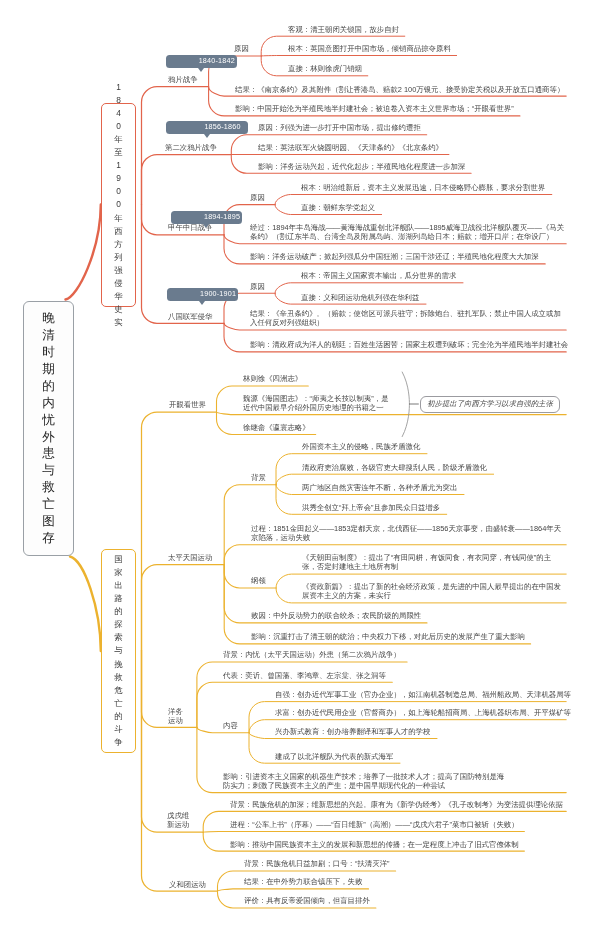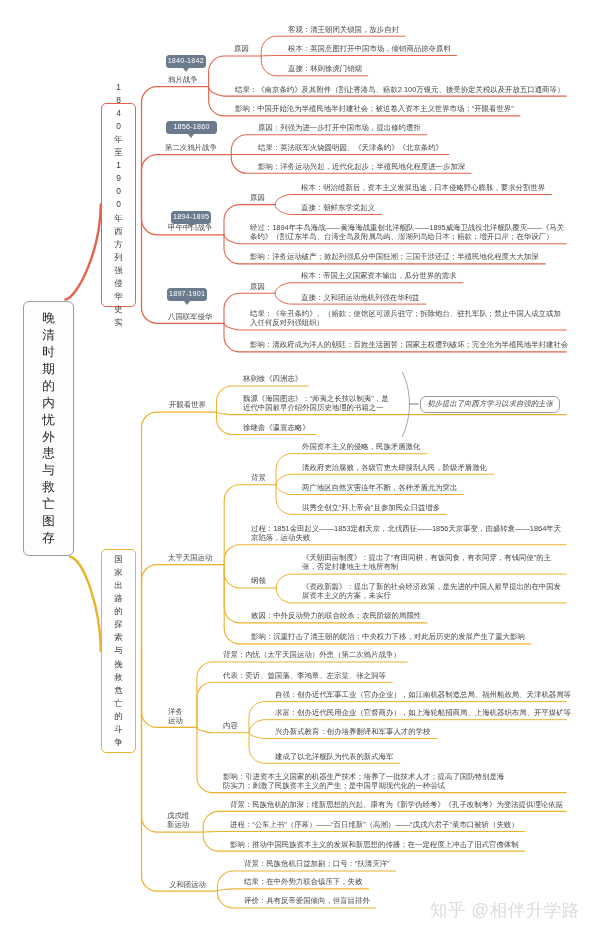--- a/index.html
+++ b/index.html
@@ -12,21 +12,21 @@
        line-height:46.5px;transform:scale(0.2);transform-origin:0 0;}
   .cbox{position:absolute;box-sizing:border-box;border:1.2px solid #9aa0a6;
         border-radius:6px;background:#fdfdfd;}
   .vcol{position:absolute;left:0;right:0;top:0;bottom:0;display:flex;
         flex-direction:column;align-items:center;justify-content:center;}
   .vcol b{font-weight:400;display:block;}
   .cbox .vcol b{font-size:12.6px;line-height:16.9px;color:#252525;}
   .bbox{position:absolute;box-sizing:border-box;border-radius:5px;background:#fff;}
   .bbox .vcol b{font-size:8.4px;line-height:13.1px;color:#3a3a3a;}
   .badge{position:absolute;background:#6a7b8e;color:#ffffff;border-radius:3.5px;
-        font-size:7.2px;text-align:center;line-height:11.6px;letter-spacing:0.2px;}
+        font-size:7.2px;text-align:center;line-height:11.6px;letter-spacing:0.2px;padding-left:31px;}
   .badge i{position:absolute;left:50%;margin-left:-3.2px;bottom:-4px;
         width:0;height:0;border-left:3.2px solid transparent;border-right:3.2px solid transparent;
         border-top:4.2px solid #6a7b8e;font-style:normal;}
   .callout{position:absolute;box-sizing:border-box;border:1.2px solid #9b9ba0;border-radius:6px;
         background:#fff;overflow:hidden;}
   .callout .ctxt{position:absolute;left:50%;top:50%;white-space:pre;color:#454545;
         font-size:37px;line-height:37px;transform:translate(-50%,-50%) scale(0.2);}
   .wm{position:absolute;color:#dcdcdc;font-size:17.5px;letter-spacing:0.5px;white-space:nowrap;}
 </style>
 </head>
@@ -169,21 +169,21 @@
     <div class="txt" style="left: 257.7px; top: 142.95px;">结果：英法联军火烧圆明园、《天津条约》《北京条约》</div>
     <div class="txt" style="left: 257.7px; top: 161.75px;">影响：洋务运动兴起，近代化起步；半殖民地化程度进一步加深</div>
     <div class="txt" style="left: 168.2px; top: 223.25px;">甲午中日战争</div>
     <div class="badge" style="left: 171.3px; top: 211px; width: 39.5px; height: 13px;"><span>1894-1895</span><i></i></div>
     <div class="txt" style="left: 250px; top: 193.05px;">原因</div>
     <div class="txt" style="left: 301.4px; top: 182.95px;">根本：明治维新后，资本主义发展迅速，日本侵略野心膨胀，要求分割世界</div>
     <div class="txt" style="left: 301.4px; top: 202.95px;">直接：朝鲜东学党起义</div>
     <div class="txt" style="left: 250.4px; top: 222.85px; white-space: normal; width: 1578px; word-break: break-all;">经过：1894年丰岛海战——黄海海战重创北洋舰队——1895威海卫战役北洋舰队覆灭——《马关条约》（割辽东半岛、台湾全岛及附属岛屿、澎湖列岛给日本；赔款；增开口岸；在华设厂）</div>
     <div class="txt" style="left: 250.4px; top: 252.35px;">影响：洋务运动破产；掀起列强瓜分中国狂潮；三国干涉还辽；半殖民地化程度大大加深</div>
     <div class="txt" style="left: 168.3px; top: 311.75px;">八国联军侵华</div>
-    <div class="badge" style="left: 166.7px; top: 288px; width: 40.8px; height: 13px;"><span>1897-1901</span><i></i></div>
+    <div class="badge" style="left: 166.7px; top: 288px; width: 40.8px; height: 13px;"><span>1900-1901</span><i></i></div>
     <div class="txt" style="left: 250px; top: 281.75px;">原因</div>
     <div class="txt" style="left: 301.4px; top: 271.25px;">根本：帝国主义国家资本输出，瓜分世界的需求</div>
     <div class="txt" style="left: 301.4px; top: 292.55px;">直接：义和团运动危机列强在华利益</div>
     <div class="txt" style="left: 250.4px; top: 309.15px; white-space: normal; width: 1578px; word-break: break-all;">结果：《辛丑条约》。（赔款；使馆区可派兵驻守；拆除炮台、驻扎军队；禁止中国人成立或加入任何反对列强组织）</div>
     <div class="txt" style="left: 250.4px; top: 340.35px;">影响：清政府成为洋人的朝廷；百姓生活困苦；国家主权遭到破坏；完全沦为半殖民地半封建社会</div>
     <div class="txt" style="left: 169px; top: 400.45px;">开眼看世界</div>
     <div class="txt" style="left: 242.9px; top: 374.45px;">林则徐《四洲志》</div>
     <div class="txt" style="left: 242.9px; top: 393.75px; white-space: normal; width: 750px; word-break: break-all;">魏源《海国图志》：“师夷之长技以制夷”，是近代中国最早介绍外国历史地理的书籍之一</div>
     <div class="txt" style="left: 242.9px; top: 422.95px;">徐继畲《瀛寰志略》</div>
     <div class="txt" style="left: 168px; top: 553.15px;">太平天国运动</div>
@@ -213,14 +213,13 @@
     <div class="txt" style="left: 229.6px; top: 799.85px;">背景：民族危机的加深；维新思想的兴起。康有为《新学伪经考》《孔子改制考》为变法提供理论依据</div>
     <div class="txt" style="left: 229.6px; top: 819.95px;">进程：“公车上书”（序幕）——“百日维新”（高潮）——“戊戌六君子”菜市口被斩（失败）</div>
     <div class="txt" style="left: 229.6px; top: 839.55px;">影响：推动中国民族资本主义的发展和新思想的传播；在一定程度上冲击了旧式官僚体制</div>
     <div class="txt" style="left: 168.7px; top: 879.65px;">义和团运动</div>
     <div class="txt" style="left: 243.9px; top: 859.45px;">背景：民族危机日益加剧；口号：“扶清灭洋”</div>
     <div class="txt" style="left: 243.9px; top: 877.35px;">结果：在中外势力联合镇压下，失败</div>
     <div class="txt" style="left: 243.9px; top: 896.45px;">评价：具有反帝爱国倾向，但盲目排外</div>
     <div class="callout" style="left: 419.9px; top: 395.7px; width: 140.2px; height: 17px; font-style: italic;">
       <div class="ctxt">初步提出了向西方学习以求自强的主张</div>
     </div>
-    <div class="wm" style="left: 430px; top: 898px;">知乎 @相伴升学路</div>
   </div>
 
 </body></html>

